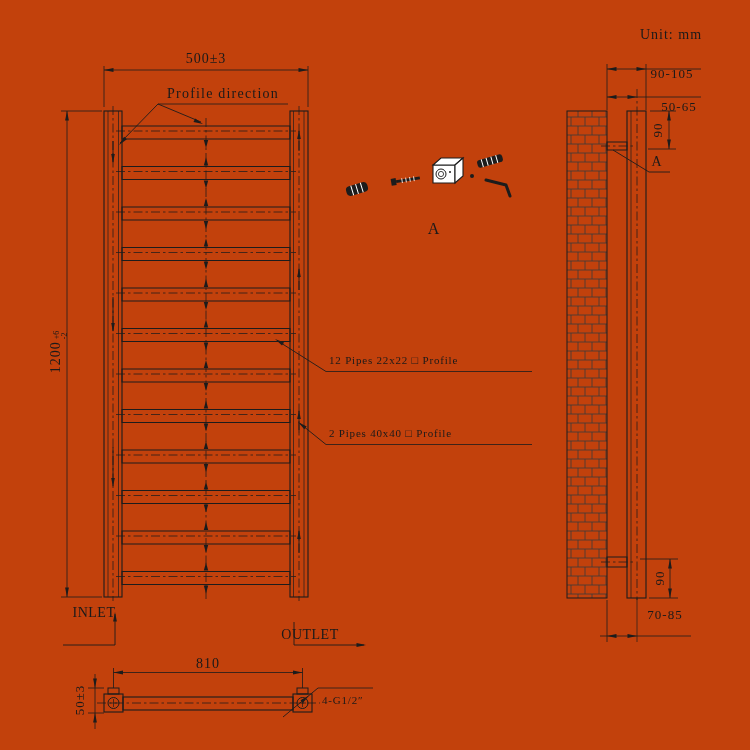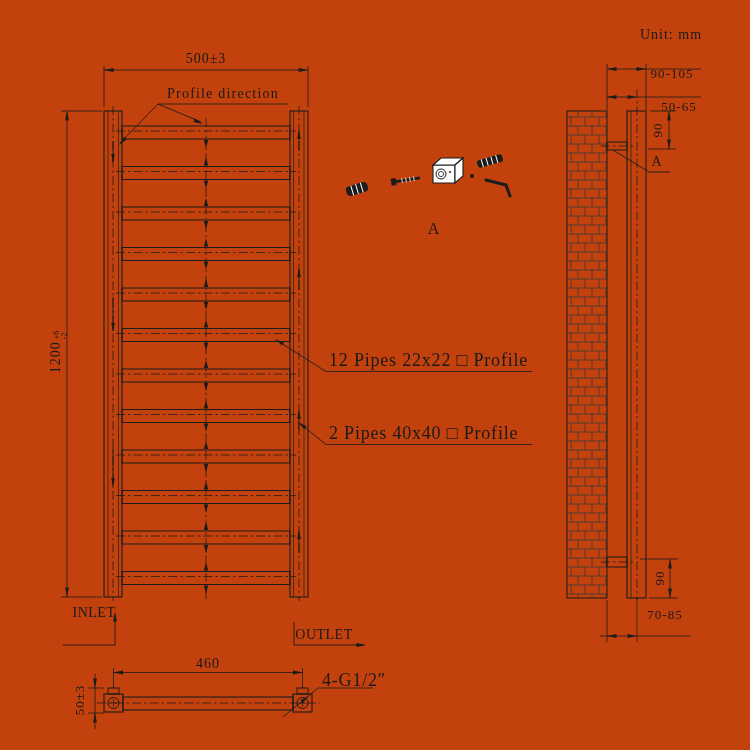--- a/index.html
+++ b/index.html
@@ -2,21 +2,21 @@
 <html><head>
 <meta charset="utf-8">
 <style>
   html,body{margin:0;padding:0;background:#fff;}
   #canvas{position:relative;width:750px;height:750px;background:#c2410c;overflow:hidden;
           font-family:"Liberation Serif","DejaVu Serif",serif;color:#1a1a1a;}
   svg{position:absolute;left:0;top:0;}
   .lbl{position:absolute;transform:translate(-50%,-50%);white-space:nowrap;
        font-size:14px;letter-spacing:1px;color:#1a1a1a;line-height:1;}
   .lbl-left{position:absolute;transform:translateY(-50%);white-space:nowrap;
-       font-size:18px;letter-spacing:0.8px;color:#1a1a1a;line-height:1;font-family:Liberation Serif, serif;}
+       font-size:11px;letter-spacing:0.8px;color:#1a1a1a;line-height:1;font-family:Liberation Serif, serif;}
   .rot{transform:translate(-50%,-50%) rotate(-90deg);}
   .small{font-size:13px;}
   .tolstack{display:inline-flex;flex-direction:column;font-size:8px;line-height:1.05;
             vertical-align:1px;margin-left:2px;letter-spacing:0;}
   .tolstack i{font-style:normal;}
 </style>
 </head>
 <body>
 
 <div id="canvas">
@@ -232,27 +232,27 @@
         <i>-2</i>
       </span>
   </div>
 
   <div class="lbl-left" style="left:329px;top:360px;">12 Pipes 22x22 □ Profile</div>
 
   <div class="lbl-left" style="left:329px;top:433px;">2 Pipes 40x40 □ Profile</div>
 
   <div class="lbl" style="left:94px;top:613px;letter-spacing:0.5px;">INLET</div>
 
-  <div class="lbl" style="left:324px;top:635px;letter-spacing:0.5px;">OUTLET</div>
-
-  <div class="lbl" style="left:208px;top:664px;">460</div>
+  <div class="lbl" style="left:310px;top:635px;letter-spacing:0.5px;">OUTLET</div>
+
+  <div class="lbl" style="left:208px;top:664px;">810</div>
 
   <div class="lbl rot small" style="left:79px;top:700px;">50±3</div>
 
-  <div class="lbl-left" style="left:322px;top:680px;">4-G1/2″</div>
+  <div class="lbl-left" style="left:322px;top:700px;">4-G1/2″</div>
 
   <div class="lbl small" style="left:672px;top:61px;margin-top:12px;">90-105</div>
 
   <div class="lbl small" style="left:679px;top:106px;">50-65</div>
 
   <div class="lbl rot small" style="left:657px;top:130px;">90</div>
 
   <div class="lbl" style="left:657px;top:162px;">A</div>
 
   <div class="lbl rot small" style="left:659px;top:578px;">90</div>

